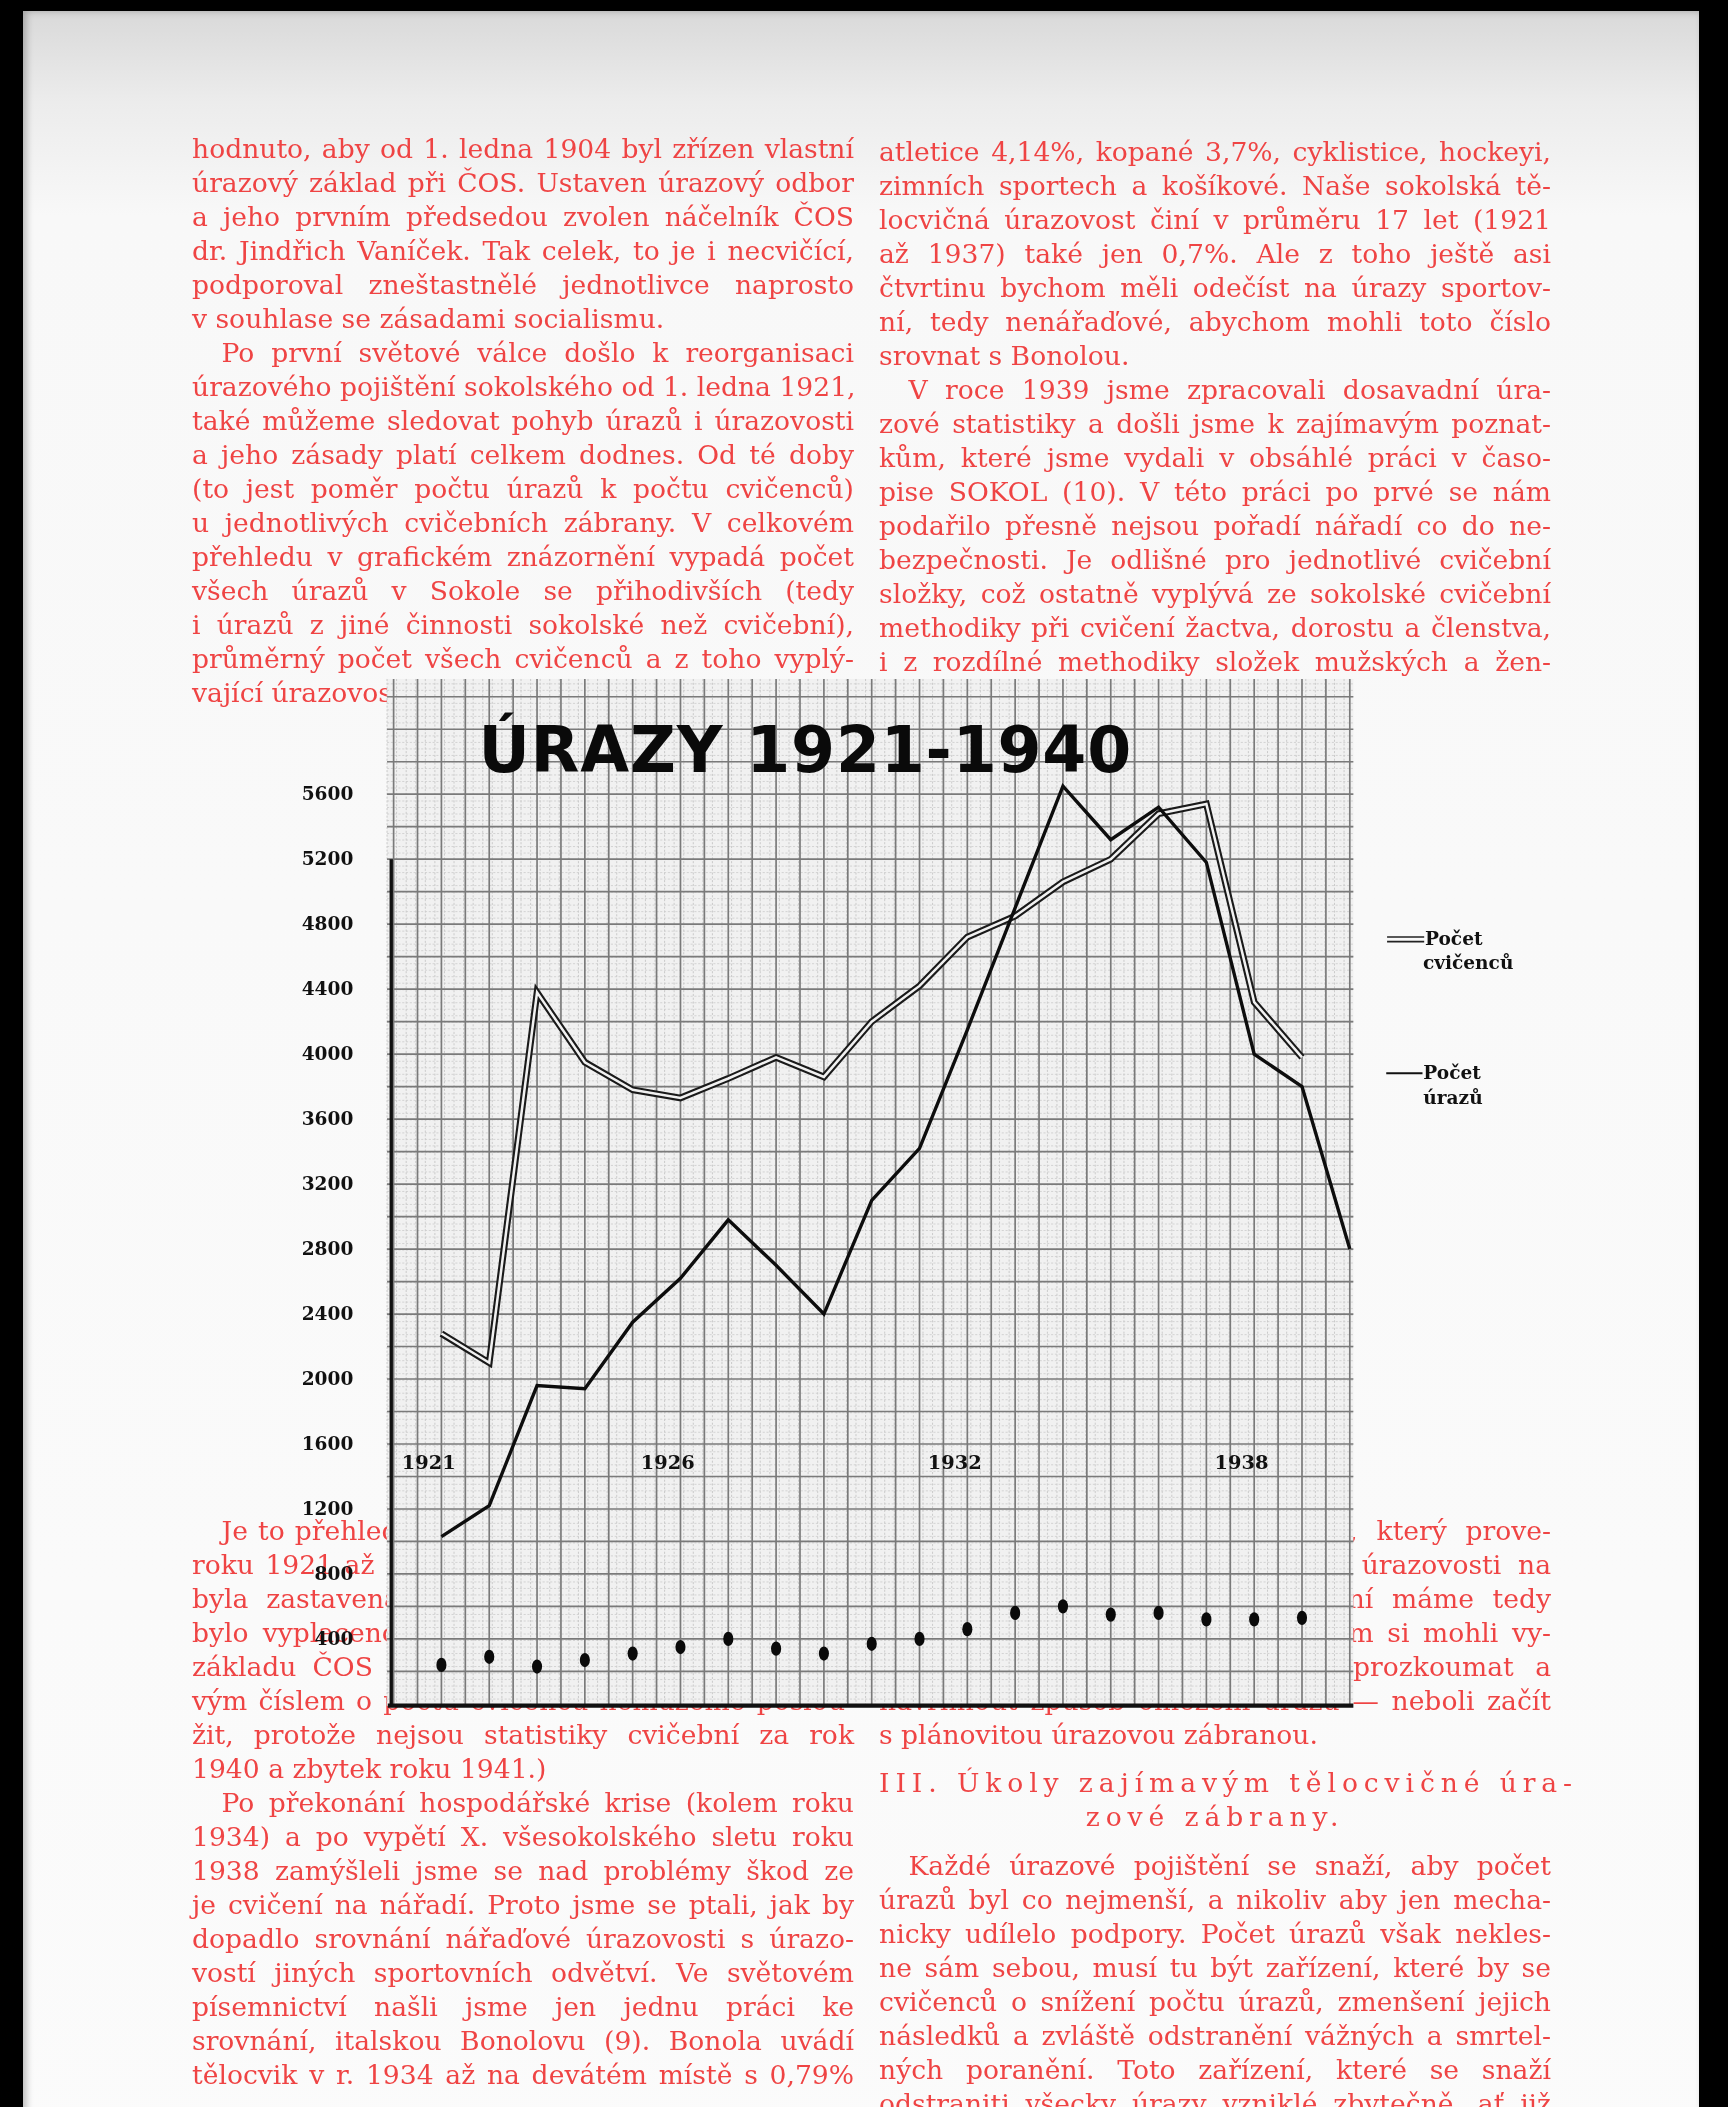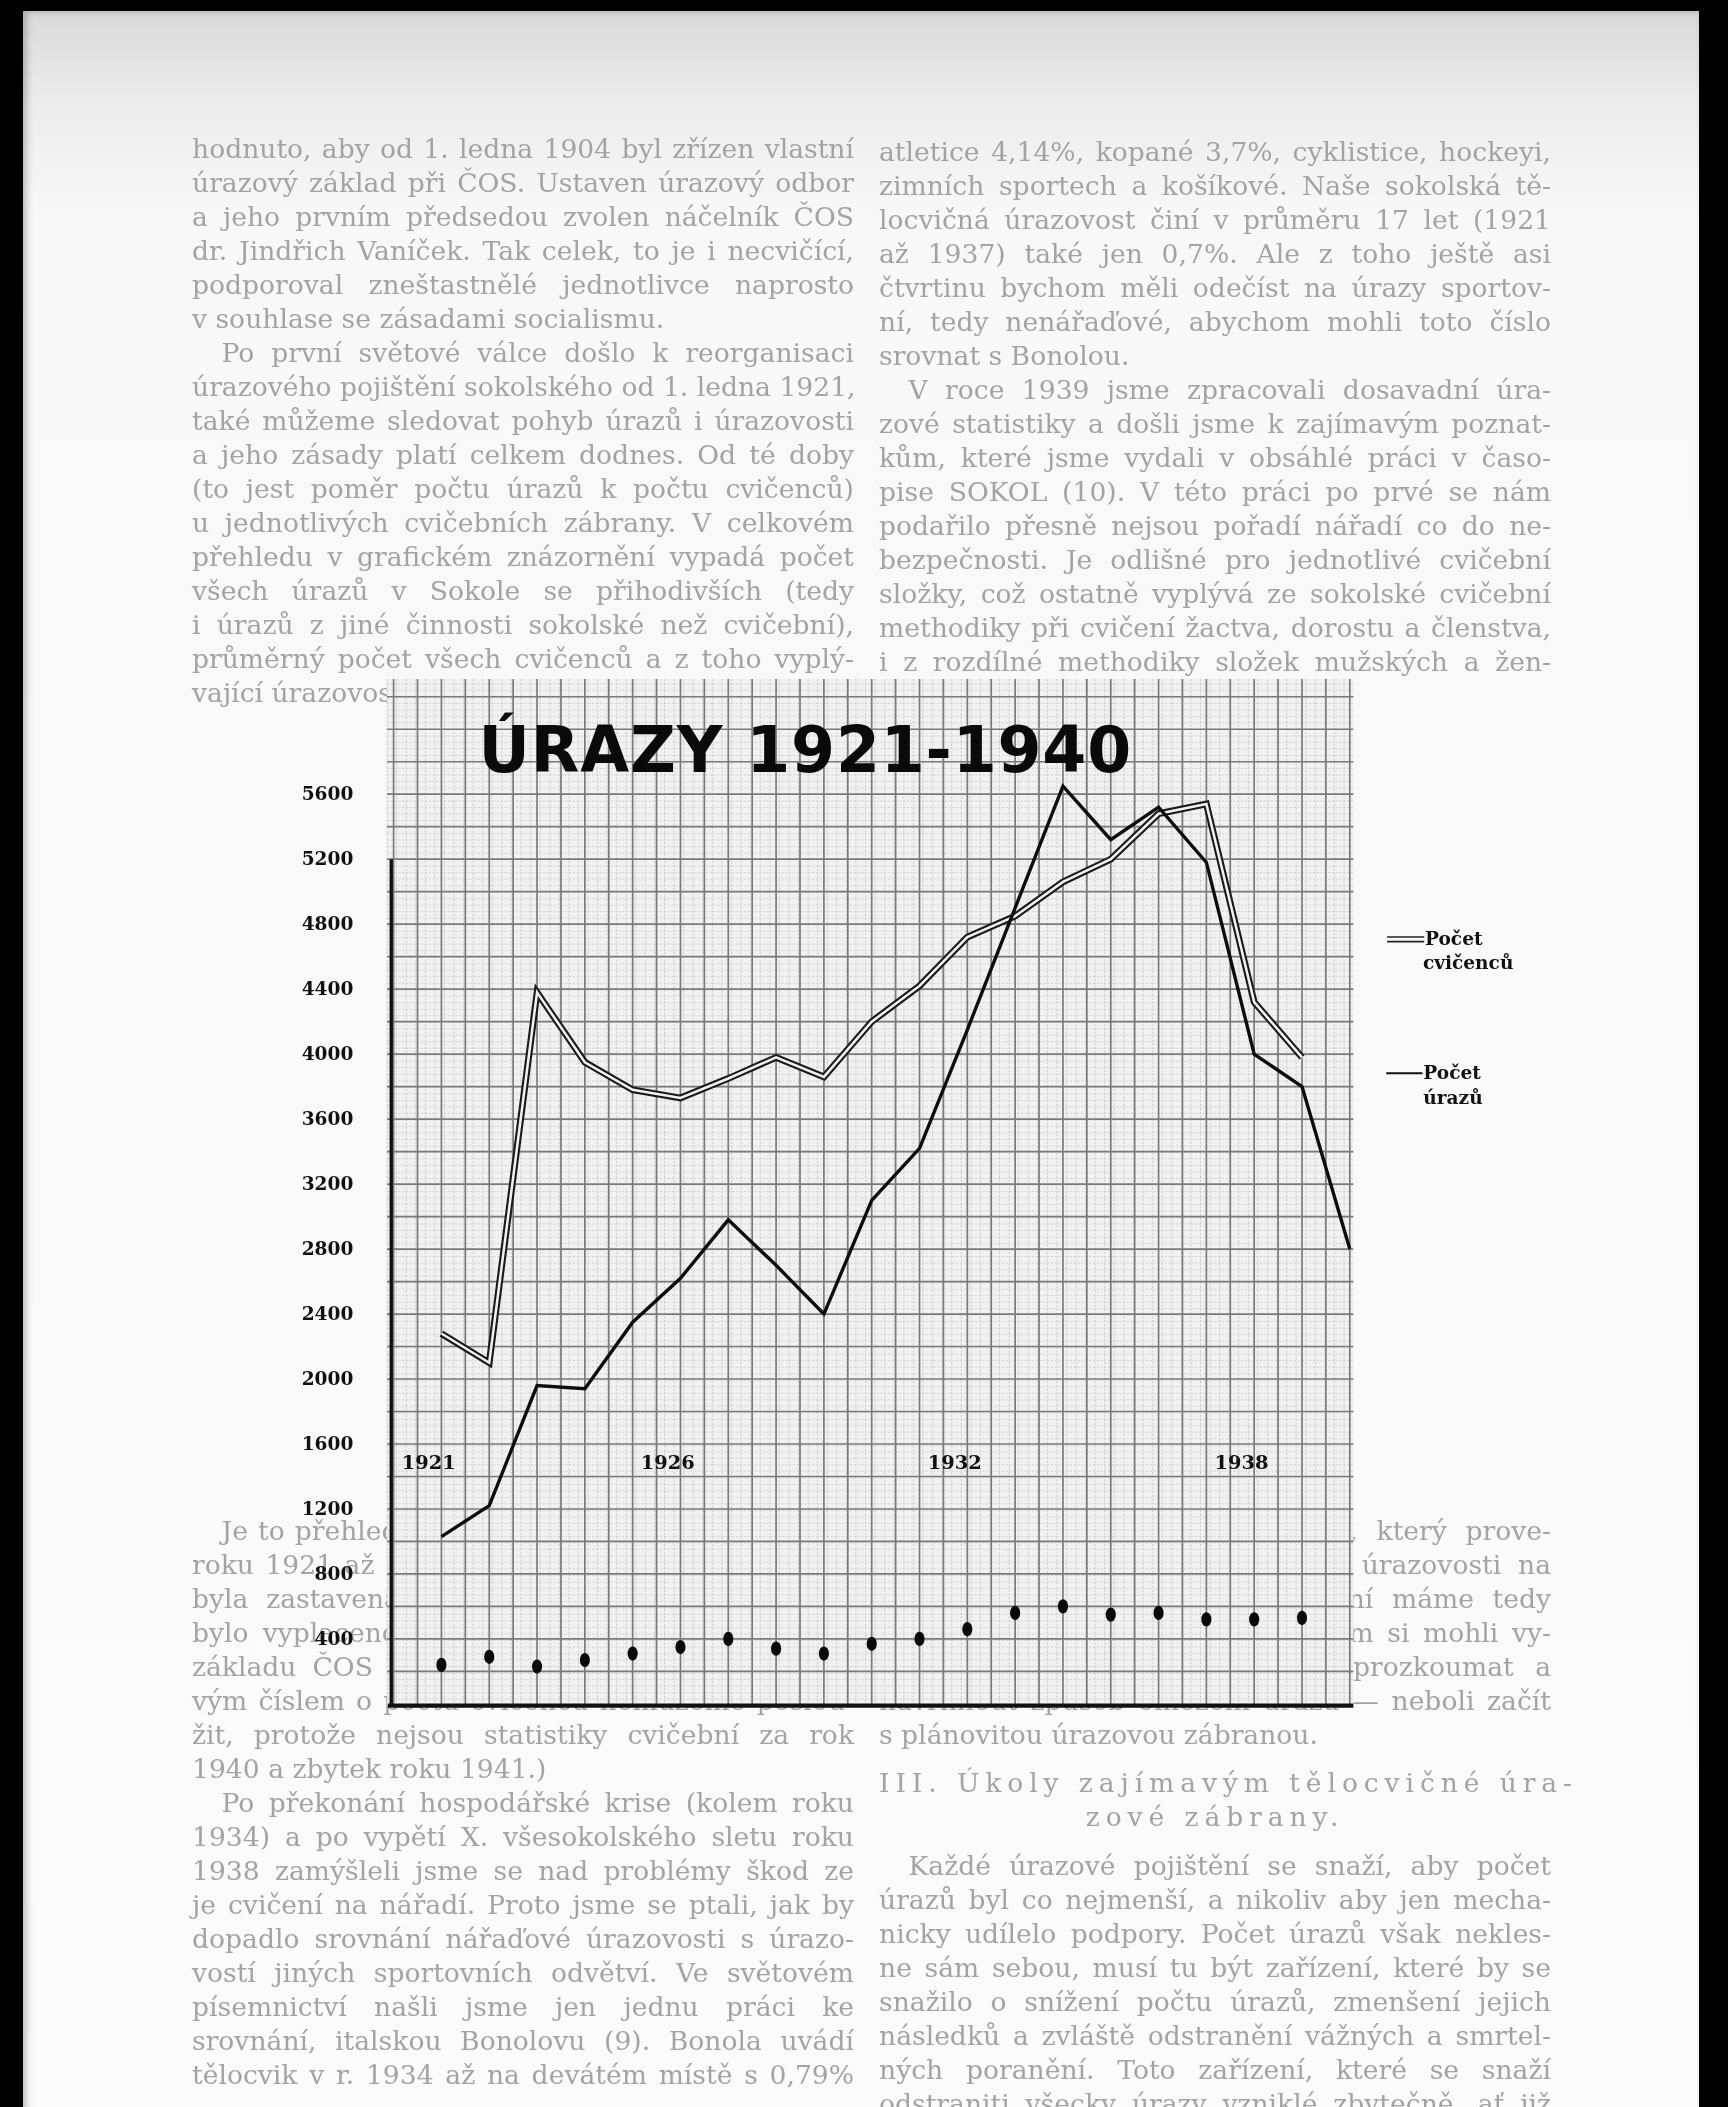--- a/index.html
+++ b/index.html
@@ -4,21 +4,21 @@
 <style>
   html, body { margin: 0; padding: 0; background: #000; }
   body { width: 1729px; height: 2307px; position: relative; overflow: hidden; }
   .page {
     position: absolute; left: 23px; top: 10.5px; width: 1676px; height: 2272px;
     background: linear-gradient(180deg, #d9d9d9 0%, #ececec 4%, #f8f8f8 9%, #fbfbfb 100%);
     box-shadow: inset 3.4px 0 7.6px rgba(0,0,0,0.25);
   }
   .col {
     position: absolute; font-family: "DejaVu Serif", "Liberation Serif", serif;
-    font-size: 26.6px; line-height: 34px; color: #a3a3a3; text-align: justify;
+    font-size: 26.6px; line-height: 34px; color: #ef4444; text-align: justify;
   }
   .col .line { display: block; white-space: nowrap; text-align-last: justify; }
   .col .line.last { text-align-last: left; }
   #col-top-left  { left: 192px; top: 132px; width: 662px; }
   #col-top-right { left: 879px; top: 135px; width: 672px; }
   #col-bot-left  { left: 192px; top: 1514px; width: 662px; }
   #col-bot-right { left: 879px; top: 1514px; width: 672px; }
   .heading {
     display: block; letter-spacing: 5.9px; white-space: nowrap;
   }
@@ -99,21 +99,21 @@
     <span class="line">navrhnout způsob omezení úrazů — neboli začít</span>
     <span class="line last">s plánovitou úrazovou zábranou.</span>
     <div style="height: 14.3px;"></div>
     <span class="line heading">III. Úkoly zajímavým tělocvičné úra-</span>
     <span class="line heading center">zové zábrany.</span>
     <div style="height: 14.3px;"></div>
     <span class="line" style="text-indent: 29.5px;">Každé úrazové pojištění se snaží, aby počet</span>
     <span class="line">úrazů byl co nejmenší, a nikoliv aby jen mecha-</span>
     <span class="line">nicky udílelo podpory. Počet úrazů však nekles-</span>
     <span class="line">ne sám sebou, musí tu být zařízení, které by se</span>
-    <span class="line">snažilo o snížení počtu úrazů, zmenšení jejich</span>
+    <span class="line">cvičenců o snížení počtu úrazů, zmenšení jejich</span>
     <span class="line">následků a zvláště odstranění vážných a smrtel-</span>
     <span class="line">ných poranění. Toto zařízení, které se snaží</span>
     <span class="line">odstraniti všecky úrazy vzniklé zbytečně, ať již</span>
   </div>
 
 <svg id="chart-svg" width="1729" height="2307" viewBox="0 0 4101 5471">
   <g id="grid-layer">
       <rect x="918" y="1610" width="2292" height="2435" fill="#f1f1f1"></rect>
       <line x1="918" y1="1610" x2="918" y2="4045" stroke="#c4c4c4" stroke-width="2" stroke-dasharray="5 4"></line>
       <line x1="940.7" y1="1610" x2="940.7" y2="4045" stroke="#c4c4c4" stroke-width="2" stroke-dasharray="5 4"></line>

